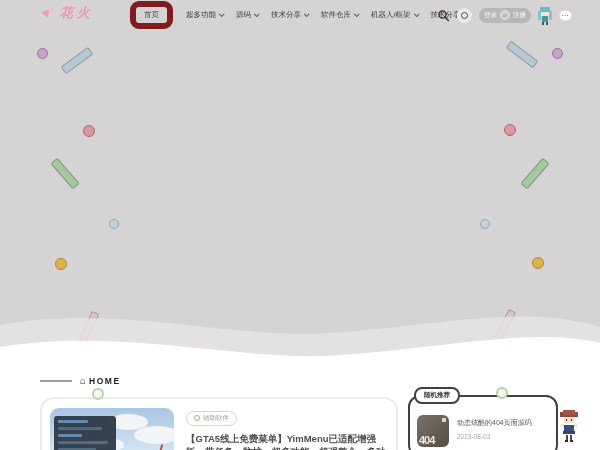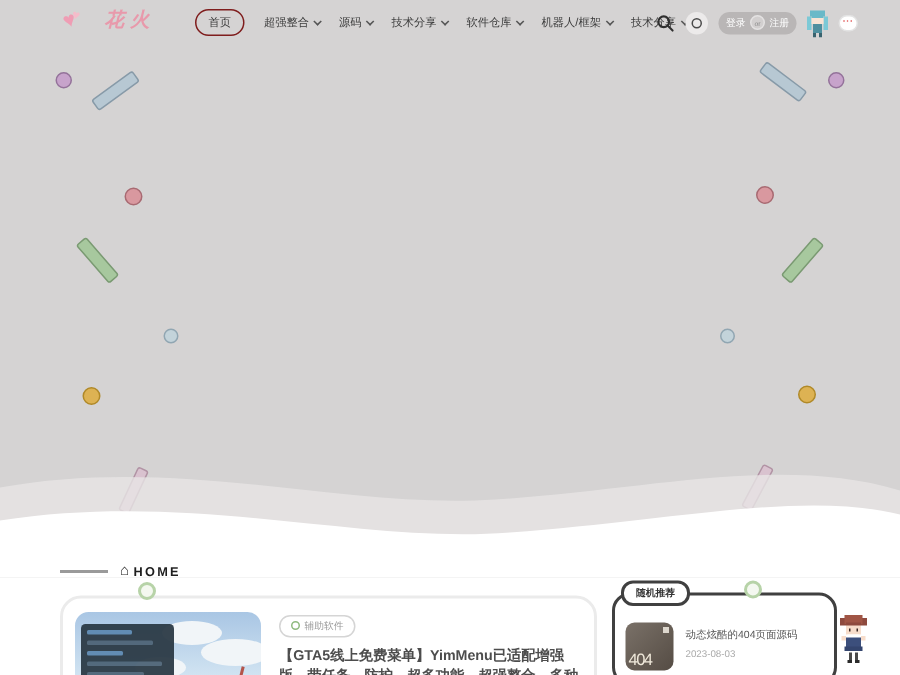--- a/index.html
+++ b/index.html
@@ -39,25 +39,25 @@
   .waves { position:absolute; left:0; top:285px; width:600px; height:115px; z-index:2; }
 
   
   .header {
     position:absolute; left:0; top:0; width:600px; height:30px;
     display:flex; align-items:center; z-index:10;
   }
   .logo { position:absolute; left:42px; top:4px; display:flex; align-items:center; }
   .heart1 { color:#ef9db4; font-size:14px; transform:rotate(-18deg); }
   .heart2 { color:#f5bcca; font-size:9px; transform:rotate(14deg); margin-left:-2px; margin-top:-6px; }
-  .site-name { color:#e899ab; font-size:13px; font-weight:bold; font-style:italic; letter-spacing:4px; margin-left:16px; font-family:"Liberation Serif","DejaVu Serif",serif;text-align:right; }
+  .site-name { color:#e899ab; font-size:13px; font-weight:bold; font-style:italic; letter-spacing:4px; margin-left:6px; font-family:"Liberation Serif","DejaVu Serif",serif;text-align:right; }
 
   .nav { position:absolute; left:130px; top:0; height:30px; display:flex; align-items:center; gap:13px; }
   .nav-item { display:flex; align-items:center; gap:3px; font-size:7.5px; color:#3c3c3c; cursor:pointer; white-space:nowrap; }
-  .nav-item.active .nav-label { border:1px solid #7f1d1d; border-radius:9px; padding:3px 8px; }
+  .nav-item.active .nav-label { border:6px solid #7f1d1d; border-radius:9px; padding:3px 8px; }
   .caret { width:4px; height:4px; border-right:1px solid #555; border-bottom:1px solid #555; transform:rotate(45deg) translateY(-1px); display:inline-block; }
 
   .hdr-right { position:absolute; right:28px; top:0; height:30px; display:flex; align-items:center; gap:7px; }
   .icon-btn { display:flex; align-items:center; justify-content:center; cursor:pointer; }
   .theme-circle { width:15px; height:15px; border-radius:50%; background:#eceaea; }
   .theme-inner { width:7px; height:7px; border:1.5px solid #4a4a4a; border-radius:50%; }
   .login-pill {
     height:15px; background:#b9b6b6; border-radius:8px; display:flex; align-items:center;
     padding:0 5px; gap:3px; cursor:pointer;
   }
@@ -128,21 +128,21 @@
     position:absolute; left:414px; top:387px; z-index:6;
     background:#ffffff; border:2px solid #404040; border-radius:8px;
     font-size:6.5px; font-weight:bold; color:#333; padding:2px 8px;
   }
   .sb-item { position:absolute; left:7px; top:18px; display:flex; gap:8px; cursor:pointer; }
   .sb-thumb {
     width:32px; height:32px; border-radius:6px; overflow:hidden; position:relative;
     background:linear-gradient(135deg,#7a7168 0%,#554c44 100%);
     display:flex; align-items:flex-end; justify-content:flex-start;
   }
-  .sb-thumb-text { font-size:11px; font-weight:normal; color:#efe8da; padding:0 0 1px 2px; letter-spacing:-1px;margin-top:18px; }
+  .sb-thumb-text { font-size:11px; font-weight:bold; color:#efe8da; padding:0 0 1px 2px; letter-spacing:-1px;margin-top:18px; }
   .sb-thumb-dot { position:absolute; right:3px; top:3px; width:4px; height:4px; background:#ddd7cd; }
   .sb-meta { display:flex; flex-direction:column; gap:5px; padding-top:3px; }
   .sb-title { font-size:7px; color:#555; width:100px; }
   .sb-date { font-size:6.5px; color:#aaaaaa; }
 
   .pixel-girl { position:absolute; left:559px; top:409px; z-index:5; }
   .miku { display:block; }
 </style>
 </head>
 <body>
@@ -175,21 +175,21 @@
     <span class="heart1">♥</span>
     <span class="heart2">♥</span>
     <span class="site-name">花火</span>
   </div>
 
   <div class="nav">
       <div class="nav-item active">
         <span class="nav-label">首页</span>
       </div>
       <div class="nav-item">
-        <span class="nav-label">超强整合</span>
+        <span class="nav-label">超多功能</span>
         <span class="caret"></span>
       </div>
       <div class="nav-item">
         <span class="nav-label">源码</span>
         <span class="caret"></span>
       </div>
       <div class="nav-item">
         <span class="nav-label">技术分享</span>
         <span class="caret"></span>
       </div>

